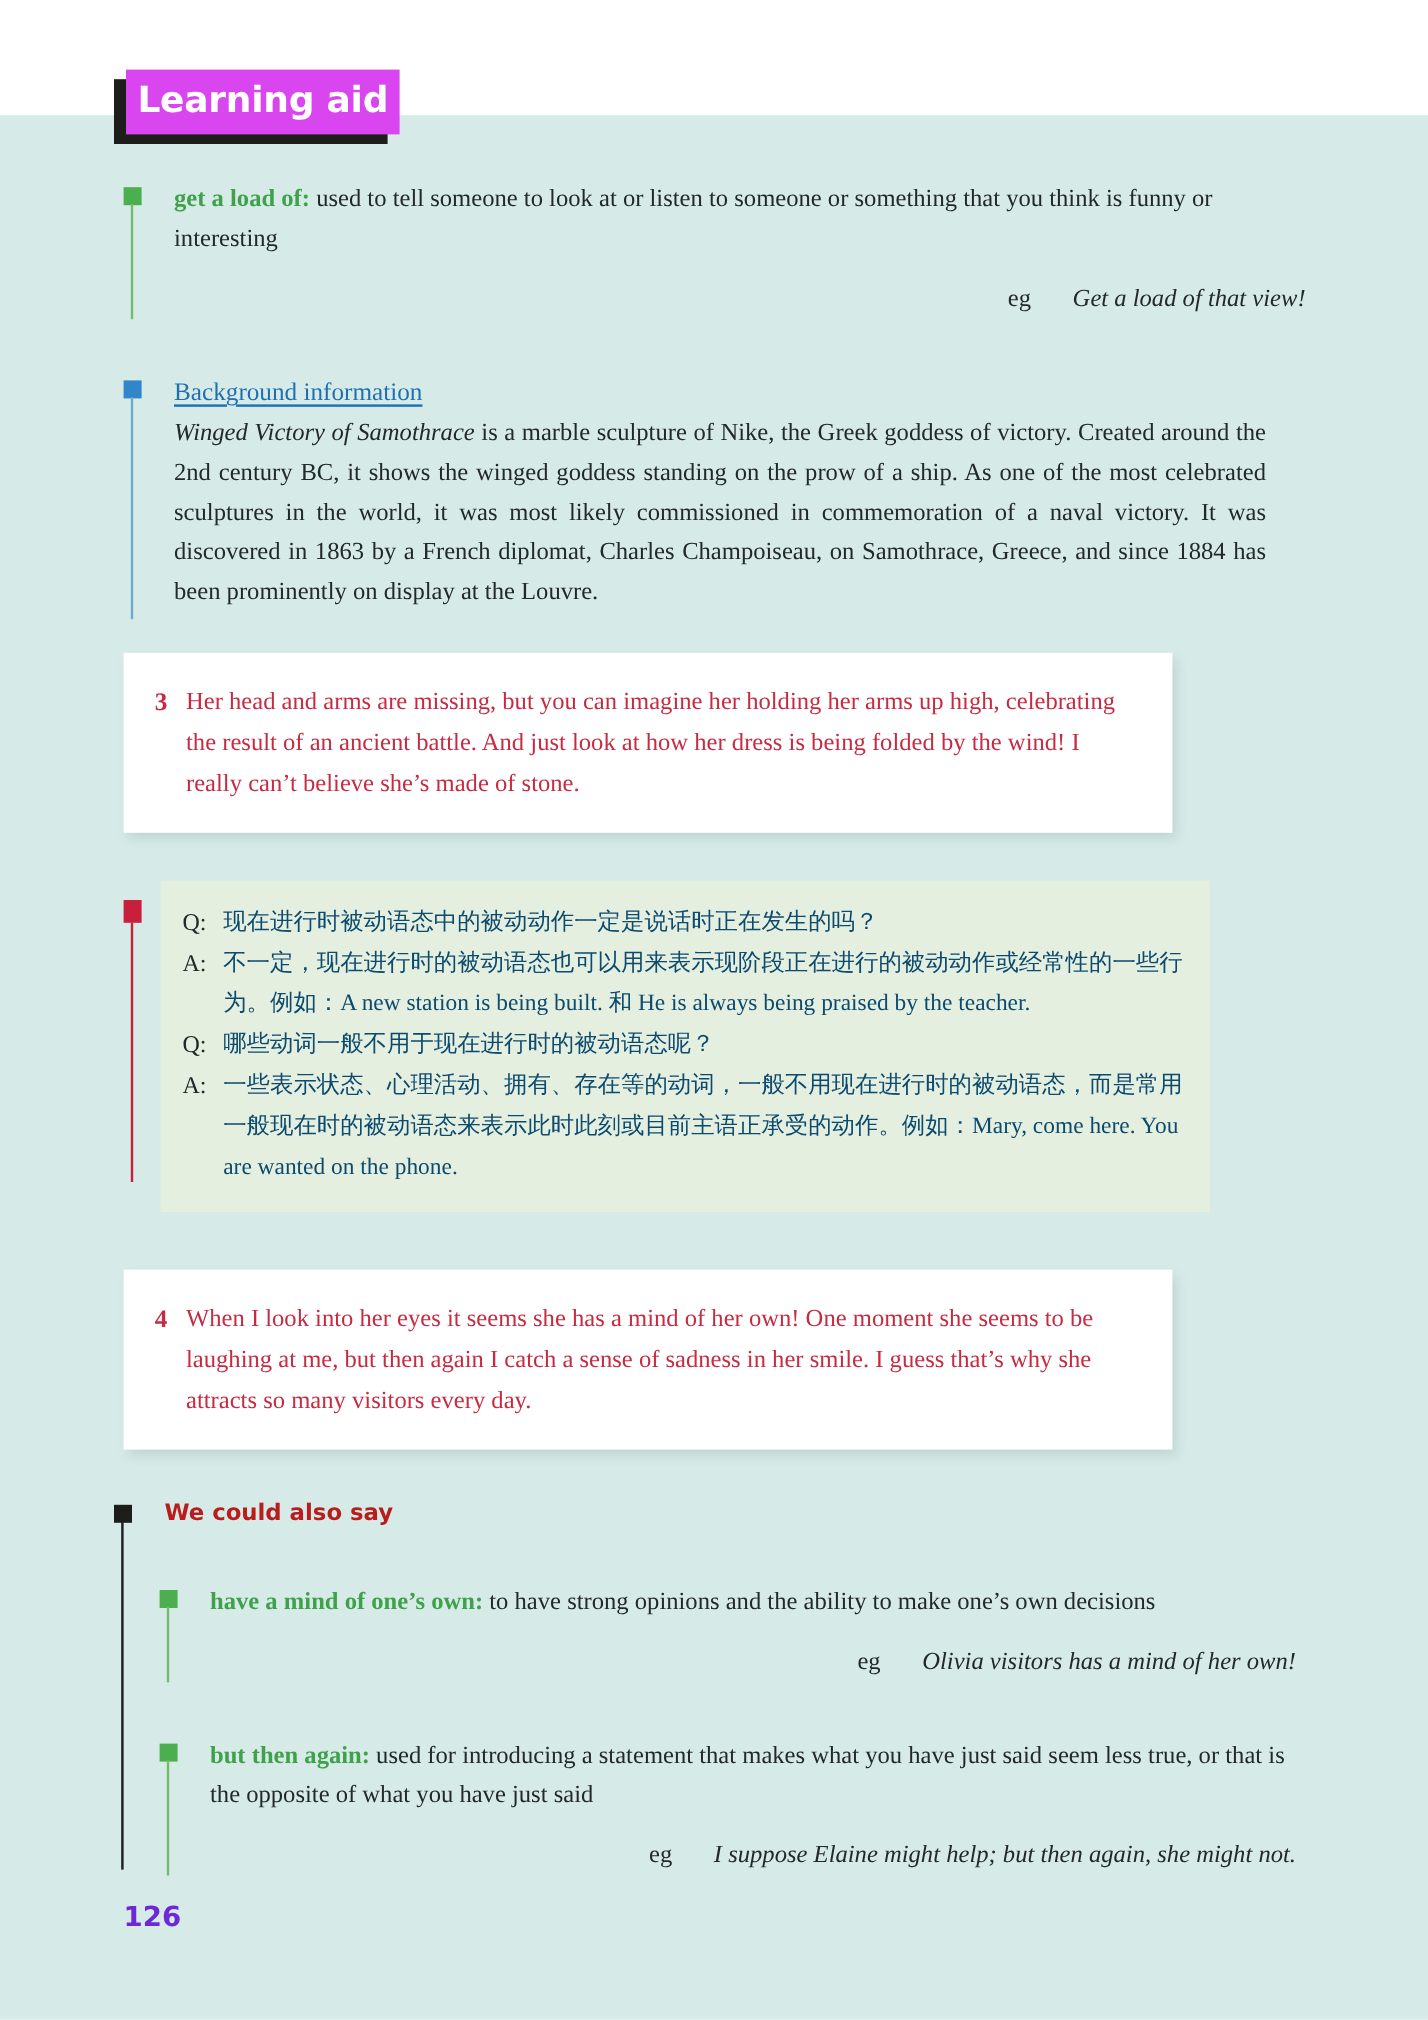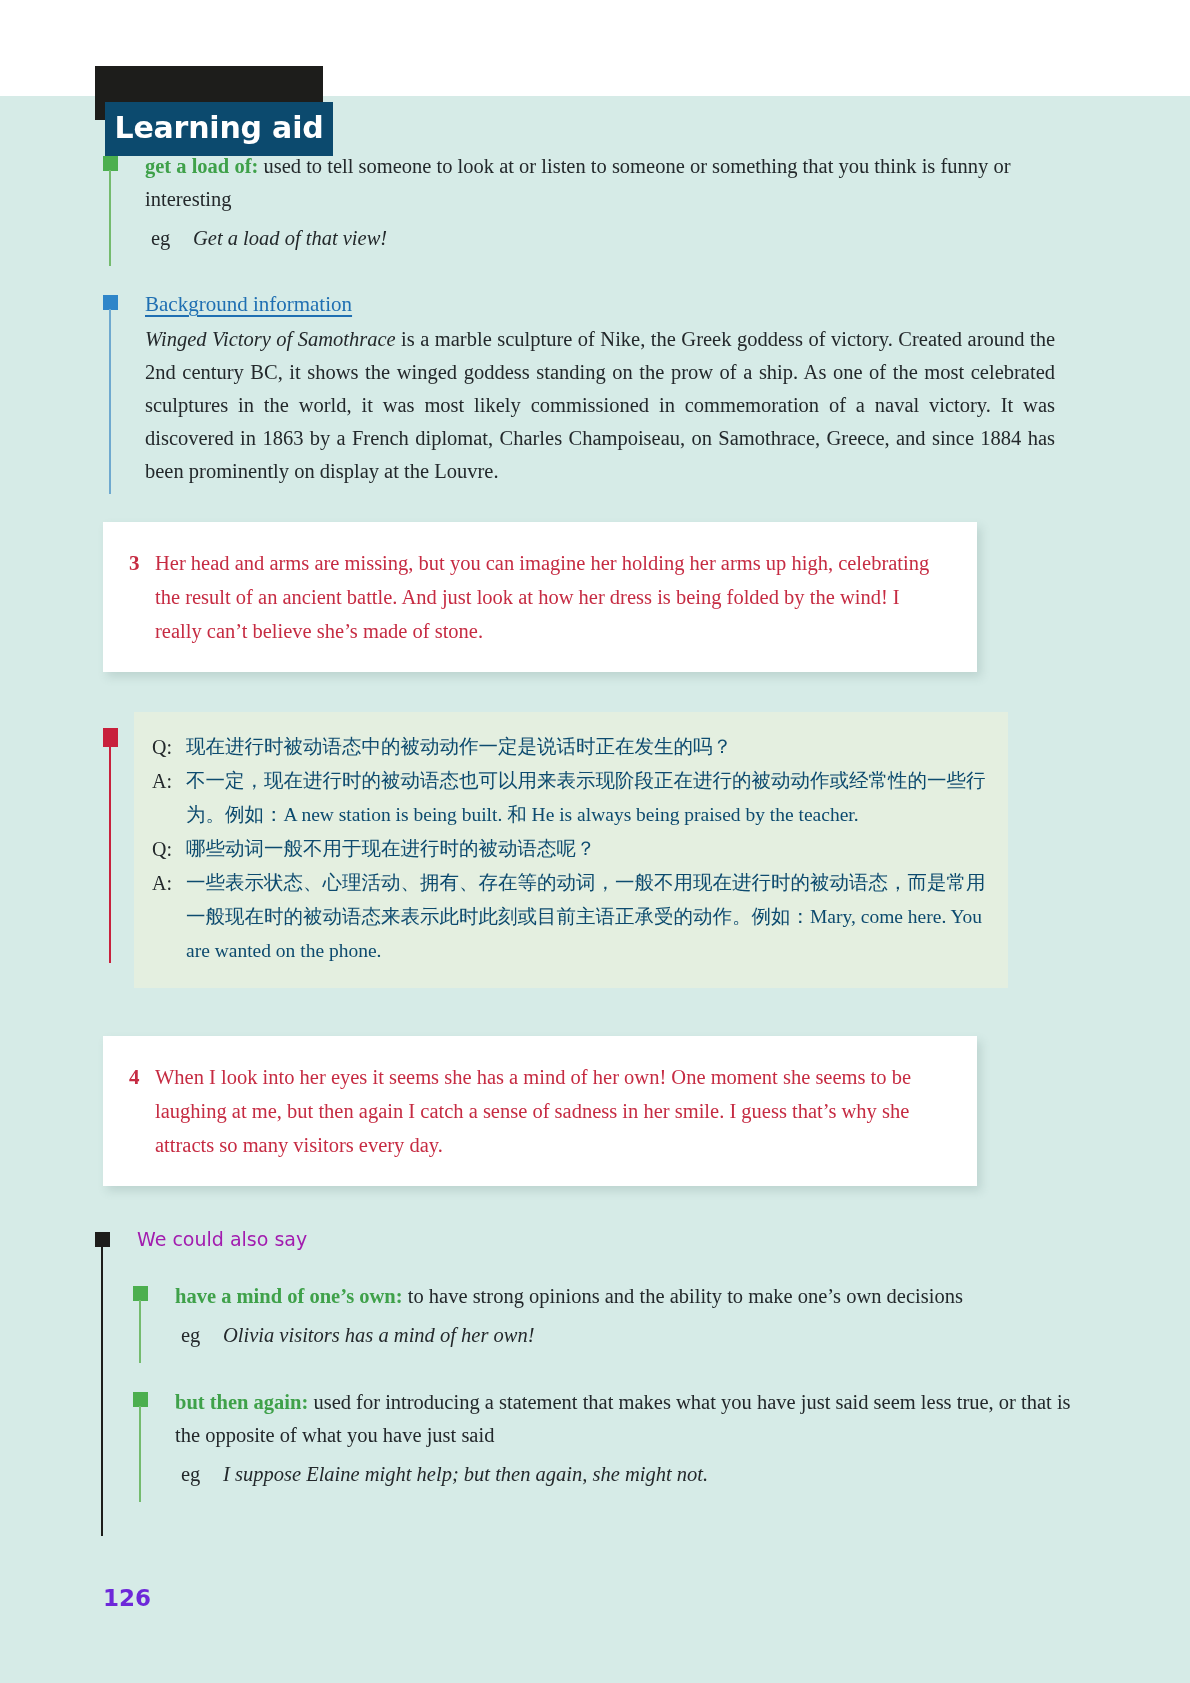--- a/index.html
+++ b/index.html
@@ -45,25 +45,24 @@
     width: 228px;
     height: 54px;
     background: #1d1d1b;
   }
   #badge {
     position: absolute;
     left: 10px;
     top: 0px;
     width: 228px;
     height: 54px;
-    background: #0c4a6e;
+    background: #d946ef;
     display: flex;
     align-items: center;
     justify-content: center;
-    margin-top: 44px;
   }
   #badge-label {
     color: #ffffff;
     font-family: "DejaVu Sans", sans-serif;
     font-weight: bold;
     font-size: 30px;
     letter-spacing: -0.2px;
     line-height: 1;
     padding-bottom: 2px;
   }
@@ -113,22 +112,23 @@
     color: #23282b;
     margin: 0;
     max-width: 905px;
   }
   .term {
     color: #3fa14a;
     font-weight: bold;
   }
   .eg-row {
     display: flex;
-    gap: 4px;
-    margin: 6px;
+    gap: 16px;
+    margin: 17px;
+    justify-content: flex-end;
   }
   .eg-label {
     width: 38px;
     flex: 0 0 38px;
     font-size: 20.5px;
     line-height: 33px;
     color: #23282b;
   }
   .eg-text {
     font-style: italic;
@@ -225,25 +225,25 @@
   .qa-text {
     font-size: 19.5px;
     line-height: 34px;
     color: #0c4a6e;
     max-width: 812px;
   }
 
   
   .subhead {
     font-family: "DejaVu Sans", sans-serif;
-    font-weight: normal;
+    font-weight: bold;
     font-size: 19px;
     line-height: 26px;
-    color: #a21caf;
-    margin: 0 0 8px 0;
+    color: #b91c1c;
+    margin: 0 0 25px 0;
   }
 
   
   #page-number {
     position: absolute;
     left: 103px;
     top: 1585px;
     font-family: "DejaVu Sans", sans-serif;
     font-weight: bold;
     font-size: 23px;

